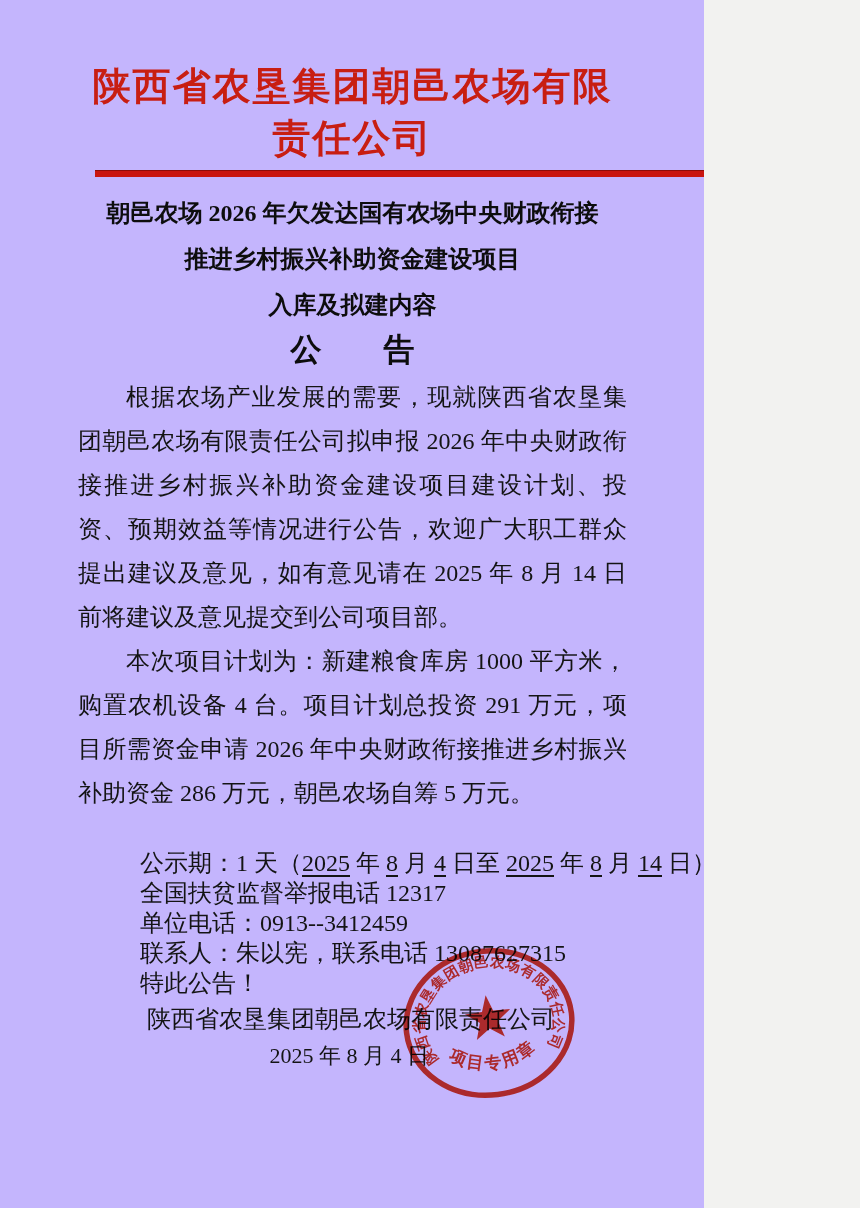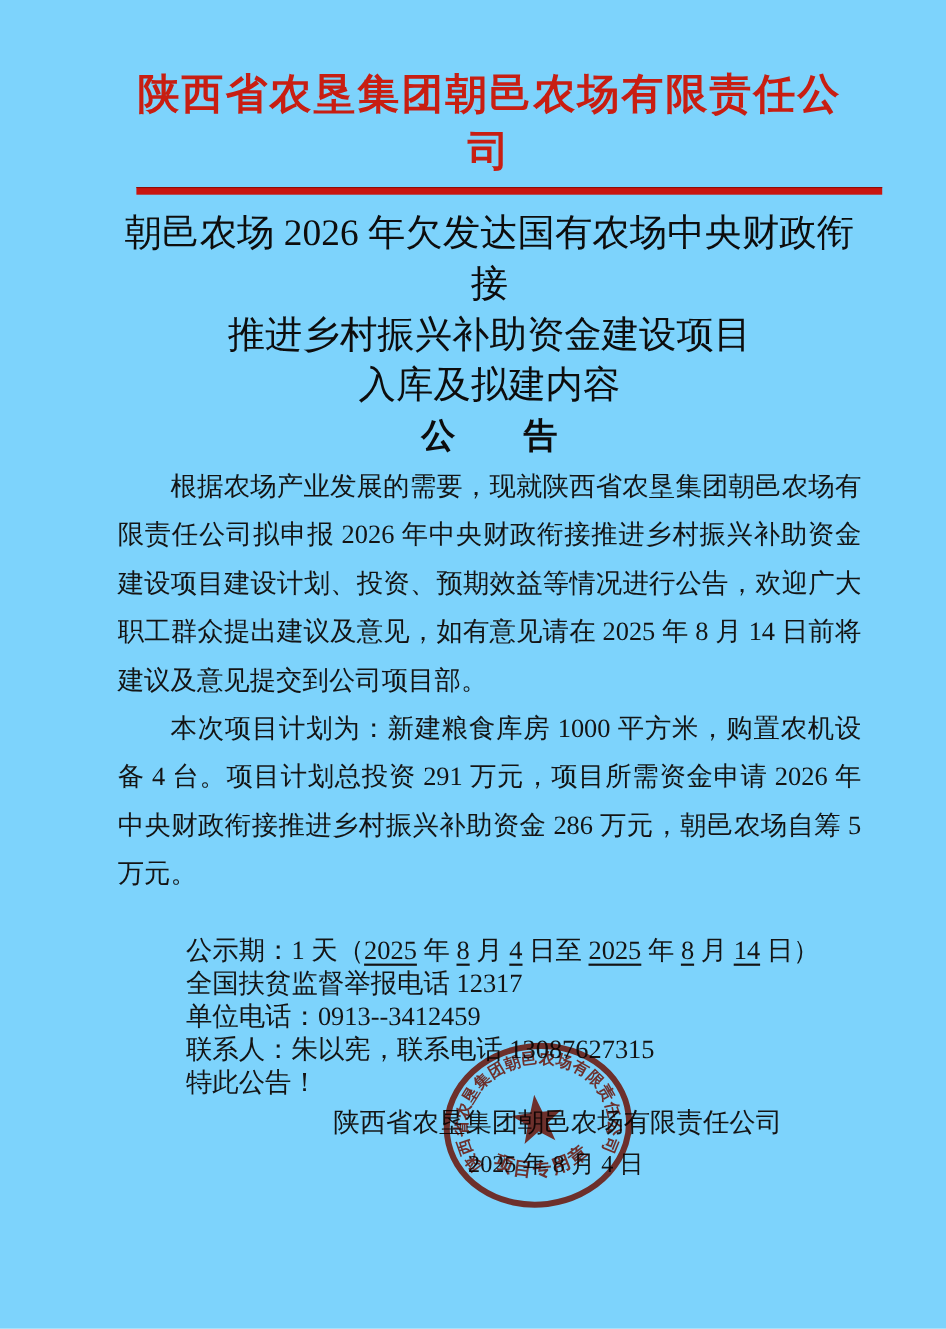--- a/index.html
+++ b/index.html
@@ -3,24 +3,24 @@
 <meta charset="utf-8">
 <style>
   html, body { margin: 0; padding: 0; }
   body {
     width: 860px; height: 1208px;
     background: #f2f2f0;
     font-family: "Liberation Serif", "DejaVu Serif", serif;
   }
   .page {
     position: relative;
-    width: 860px; height: 1208px;
+    width: 704px; height: 1208px;
     box-sizing: border-box;
-    background: #7dd3fc;
-    padding: 60px 77px 0 107px;
+    background: #c4b5fd;
+    padding: 60px 77px 0 78px;
     overflow: hidden;
     color: #151515;
   }
   .masthead {
     margin: 0;
     font-size: 38px;
     font-weight: bold;
     text-align: center;
     letter-spacing: 2px;
     line-height: 52px;
@@ -28,22 +28,22 @@
   }
   .masthead-rule {
     height: 6px;
     width: 678px;
     margin: 6px 0 0 17px;
     background: #c9150f;
     border-top: 1px solid #8f0d08;
   }
   .doc-title {
     margin-top: 13px;
-    font-size: 34px;
-    font-weight: normal;
+    font-size: 24px;
+    font-weight: bold;
     line-height: 46px;
     text-align: center;
     color: #0d0d0d;
   }
   .notice-title {
     margin-top: 2px;
     font-size: 31px;
     font-weight: bold;
     line-height: 40px;
     text-align: center;

